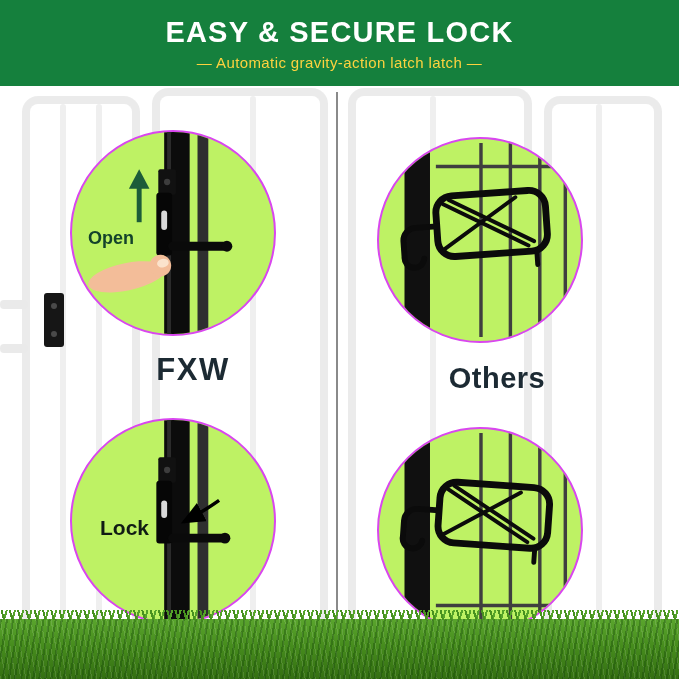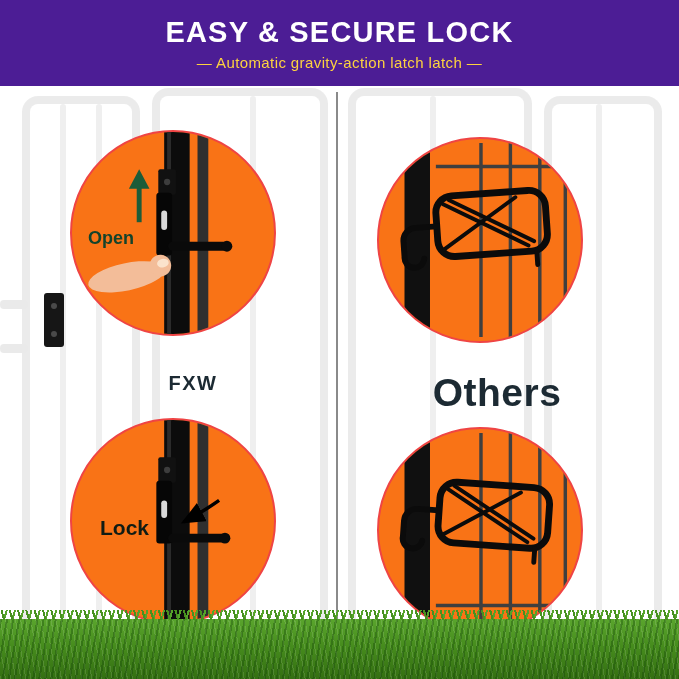--- a/index.html
+++ b/index.html
@@ -1,21 +1,21 @@
 <!DOCTYPE html>
 <html><head>
 <meta charset="utf-8">
 <style>
   *{margin:0;padding:0;box-sizing:border-box}
   html,body{width:679px;height:679px}
   body{font-family:"Liberation Sans",sans-serif;background:#fff;overflow:hidden}
   .stage{position:relative;width:679px;height:679px;background:#fff;overflow:hidden}
 
   
-  .banner{position:absolute;top:0;left:0;right:0;height:86px;background:#4c1d95;z-index:6;
+  .banner{position:absolute;top:0;left:0;right:0;height:86px;background:#15803d;z-index:6;
           display:flex;flex-direction:column;align-items:center;justify-content:center;gap:5px}
   .banner h1{color:#ffffff;font-size:29px;font-weight:800;letter-spacing:1.2px}
   .banner .subtitle{color:#fdd23f;font-size:15px;font-weight:500;letter-spacing:.4px}
 
   
   .fence{position:absolute;inset:0;z-index:0;opacity:.55}
   .panel{position:absolute;border:8px solid #dcdcdc;border-bottom:none;border-radius:16px 16px 0 0}
   .p-l1{left:22px;top:96px;width:118px;height:540px}
   .p-l2{left:152px;top:88px;width:176px;height:548px}
   .p-r1{left:348px;top:88px;width:184px;height:548px}
@@ -30,35 +30,35 @@
   .bh1{left:0;top:300px;width:28px}
   .bh2{left:0;top:344px;width:28px}
   .hinge{position:absolute;left:44px;top:293px;width:20px;height:54px;background:#161616;border-radius:3px;z-index:1}
   .hinge::before,.hinge::after{content:"";position:absolute;left:7px;width:6px;height:6px;border-radius:50%;background:#4a4a4a}
   .hinge::before{top:10px}.hinge::after{bottom:10px}
 
   
   .divider{position:absolute;left:336px;top:92px;width:2px;height:528px;background:#8a8a8a;z-index:1}
 
   
-  .circle{position:absolute;width:206px;height:206px;border-radius:50%;border:2px solid #ef4444;
-          background:#f97316;z-index:2;overflow:hidden}
+  .circle{position:absolute;width:206px;height:206px;border-radius:50%;border:2px solid #d946ef;
+          background:#bef264;z-index:2;overflow:hidden}
   .c1{left:70px;top:130px}
   .c2{left:70px;top:418px}
   .c3{left:377px;top:137px}
   .c4{left:377px;top:427px}
   .circle svg{position:absolute;inset:0;width:100%;height:100%}
   .lbl{position:absolute;font-weight:800;color:#14432b;z-index:3}
   .lbl-open{left:16px;top:96px;font-size:18px}
   .lbl-lock{left:28px;top:96px;font-size:21px;color:#101c14}
 
   
   .brand{position:absolute;z-index:3;font-weight:800;color:#1c2a33;text-align:center}
-  .brand-fxw{left:88px;top:372px;width:210px;font-size:20px;letter-spacing:1.5px}
-  .brand-others{left:392px;top:371px;width:210px;font-size:39px;letter-spacing:.5px}
+  .brand-fxw{left:88px;top:352px;width:210px;font-size:31px;letter-spacing:1.5px}
+  .brand-others{left:392px;top:362px;width:210px;font-size:29px;letter-spacing:.5px}
 
   
   .grass{position:absolute;left:0;right:0;bottom:0;height:60px;z-index:5;
     background:
       repeating-linear-gradient(100deg, rgba(12,60,4,.32) 0 2px, rgba(0,0,0,0) 2px 6px),
       repeating-linear-gradient(80deg, rgba(255,255,255,.12) 0 1px, rgba(0,0,0,0) 1px 5px),
       linear-gradient(180deg,#5aa52d 0%, #468c1d 45%, #346f12 100%)}
   .grass::before{content:"";position:absolute;top:-9px;left:0;right:0;height:10px;
     background:
       repeating-linear-gradient(75deg, rgba(0,0,0,0) 0 3px, #47911f 3px 5px, rgba(0,0,0,0) 5px 8px),

